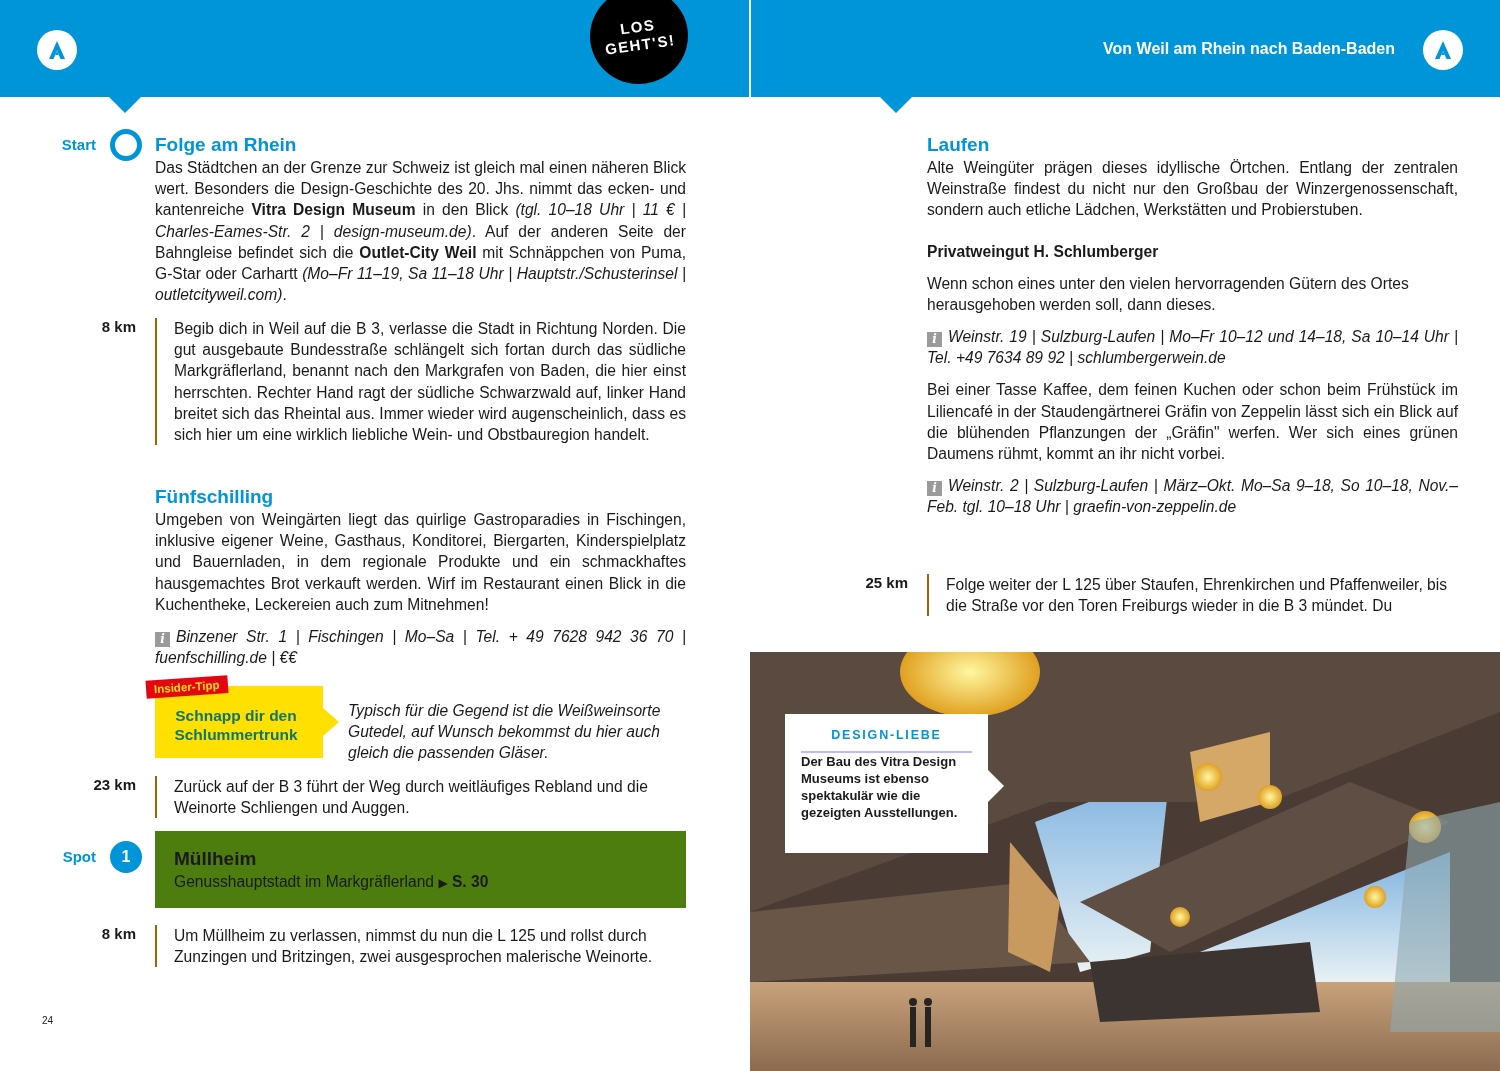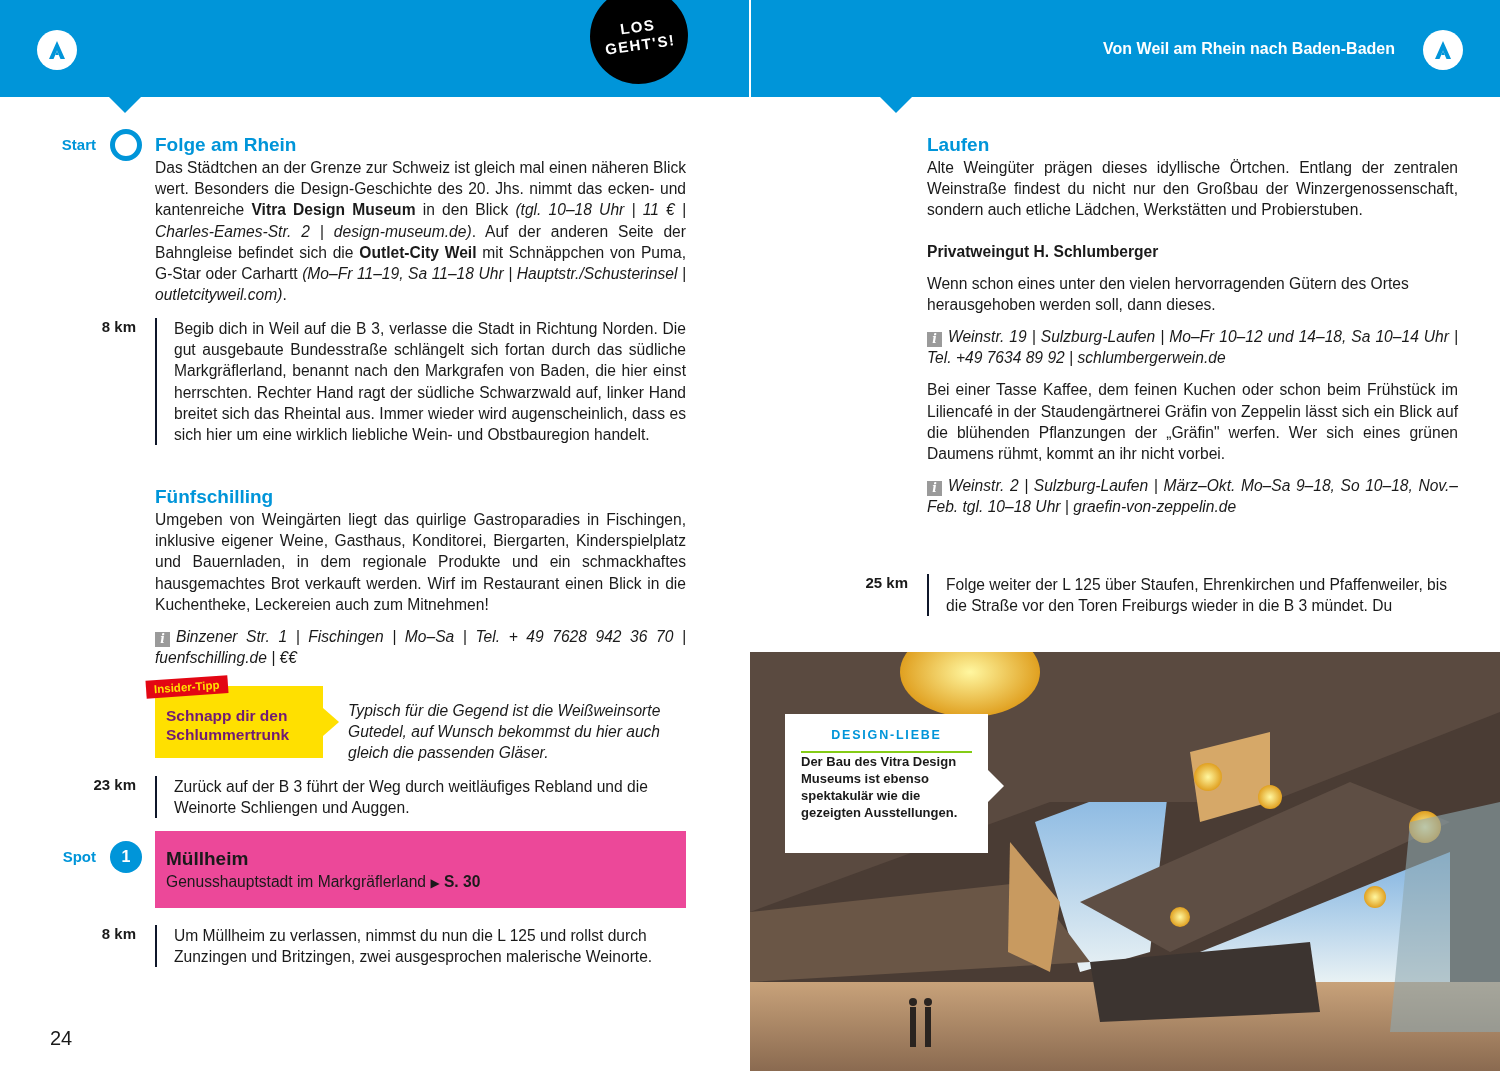--- a/index.html
+++ b/index.html
@@ -37,48 +37,48 @@
   .p b { font-weight: bold; }
   .h-place { color: #0095d9; font-size: 19px; font-weight: bold; line-height: 24px; }
   .h-sub { font-size: 15.6px; font-weight: bold; line-height: 21px; }
 
   .side-label { position: absolute; font-size: 15px; font-weight: bold; text-align: right; width: 80px; }
   .side-label.blue { color: #0095d9; }
   .start-ring { position: absolute; left: 110px; top: 129px; width: 32px; height: 32px; border-radius: 50%; border: 5px solid #0095d9; }
   .spot-badge { position: absolute; left: 110px; top: 841px; width: 32px; height: 32px; border-radius: 50%; background: #0095d9;
     color: #fff; font-weight: bold; font-size: 16px; display: flex; align-items: center; justify-content: center; }
 
-  .km-block { position: absolute; border-left: 2px solid #0f172a; padding-left: 17px; }
+  .km-block { position: absolute; border-left: 2px solid #a16207; padding-left: 17px; }
   .info-icon { display: inline-block; width: 15px; height: 15px; background: #9a9a9a; color: #fff; font-size: 12px; font-style: italic;
     font-weight: bold; text-align: center; line-height: 15px; margin-right: 6px; vertical-align: -1px; font-family: "DejaVu Serif", serif; }
 
   
   .tip-box { position: absolute; left: 155px; top: 686px; width: 168px; height: 72px; background: #ffe000; }
   .tip-box:after { content: ""; position: absolute; right: -16px; top: 22px; width: 0; height: 0;
     border-top: 14px solid transparent; border-bottom: 14px solid transparent; border-left: 16px solid #ffe000; }
   .tip-tag { position: absolute; left: 146px; top: 678px; background: #e30613; color: #ffe000; font-size: 11.5px; font-weight: bold;
     padding: 3px 8px; transform: rotate(-4deg); z-index: 2; }
-  .tip-title { position: absolute; left: 166px; top: 706px; color: #701a75; font-weight: bold; font-size: 15.5px; line-height: 19px; }
+  .tip-title { position: absolute; left: 166px; top: 706px; color: #0f766e; font-weight: bold; font-size: 15.5px; line-height: 19px; text-align: center; }
   .tip-text { position: absolute; left: 348px; top: 700px; width: 340px; font-style: italic; font-size: 15.6px; line-height: 21.2px; }
 
   
-  .spot-box { position: absolute; left: 155px; top: 831px; width: 531px; height: 77px; background: #ec4899; padding: 16px 11px; }
+  .spot-box { position: absolute; left: 155px; top: 831px; width: 531px; height: 77px; background: #4d7c0f; padding: 16px 19px; }
   .spot-name { font-size: 19px; font-weight: bold; line-height: 24px; }
   .spot-sub { font-size: 15.6px; line-height: 22px; }
   .spot-sub .ref { font-weight: bold; }
 
-  .page-number { position: absolute; left: 50px; top: 1015px; font-size: 20px; margin-top: 12px; }
+  .page-number { position: absolute; left: 42px; top: 1015px; font-size: 10px; }
 
   
   .photo { position: absolute; left: 750px; top: 652px; width: 750px; height: 419px; overflow: hidden; }
   .photo svg { width: 100%; height: 100%; display: block; }
   .callout { position: absolute; left: 785px; top: 714px; width: 203px; height: 139px; background: #fff; padding: 14px 16px 0 16px; z-index: 2; }
   .callout:after { content: ""; position: absolute; right: -16px; top: 56px; width: 0; height: 0;
     border-top: 16px solid transparent; border-bottom: 16px solid transparent; border-left: 16px solid #fff; }
-  .callout-title { color: #0095d9; font-size: 12.5px; font-weight: bold; letter-spacing: 1.8px; text-align: center; padding-bottom: 9px; border-bottom: 2px solid #84cc16; }
+  .callout-title { color: #0095d9; font-size: 12.5px; font-weight: bold; letter-spacing: 1.8px; text-align: center; padding-bottom: 9px; border-bottom: 2px solid #c4b5fd; }
   .callout-text { font-size: 13px; font-weight: bold; line-height: 17px; margin-top: 0; }
 </style>
 </head>
 <body>
 
 <div class="banner left">
   <div class="route-badge">
     <svg viewBox="0 0 22 22">
         <path d="M11 2 L19 20 H14.5 L11 12 L7.5 20 H3 Z M9 16 H13 L11 11.5 Z" fill="#0095d9"></path>
       </svg>

